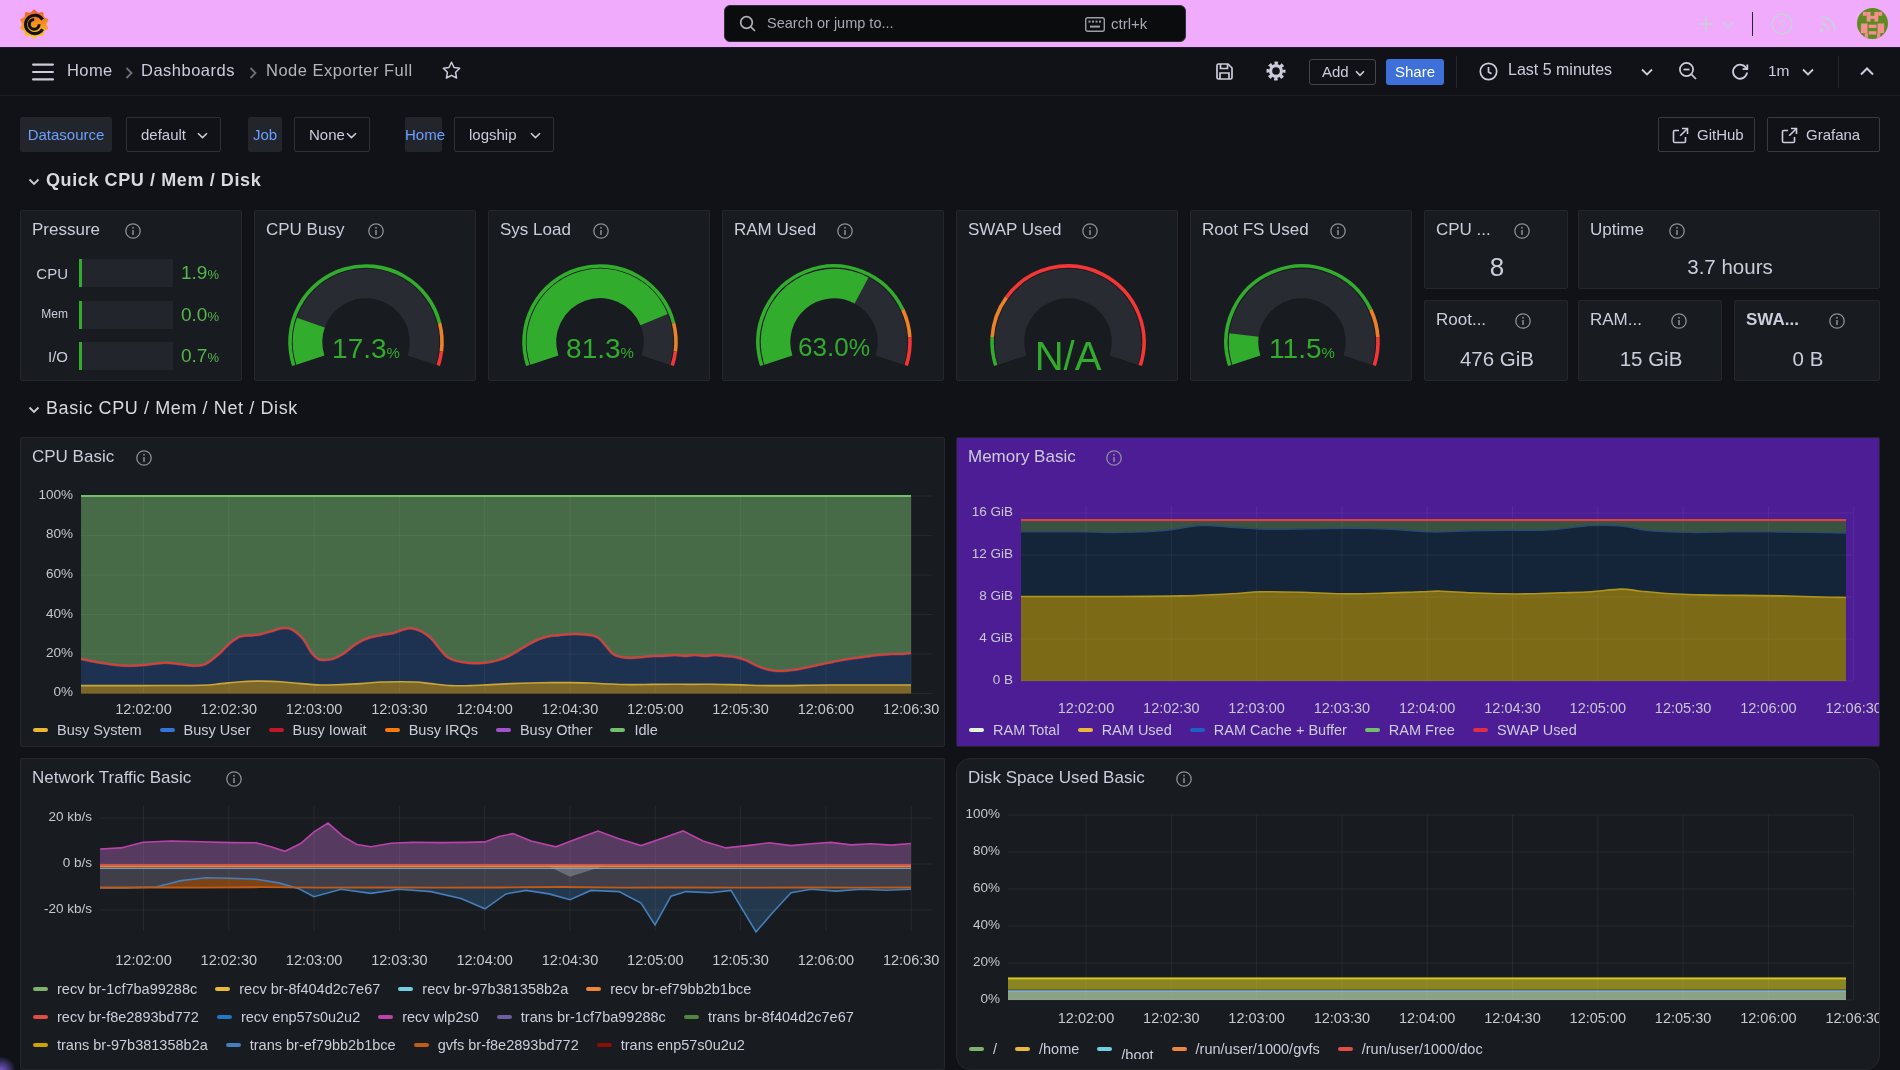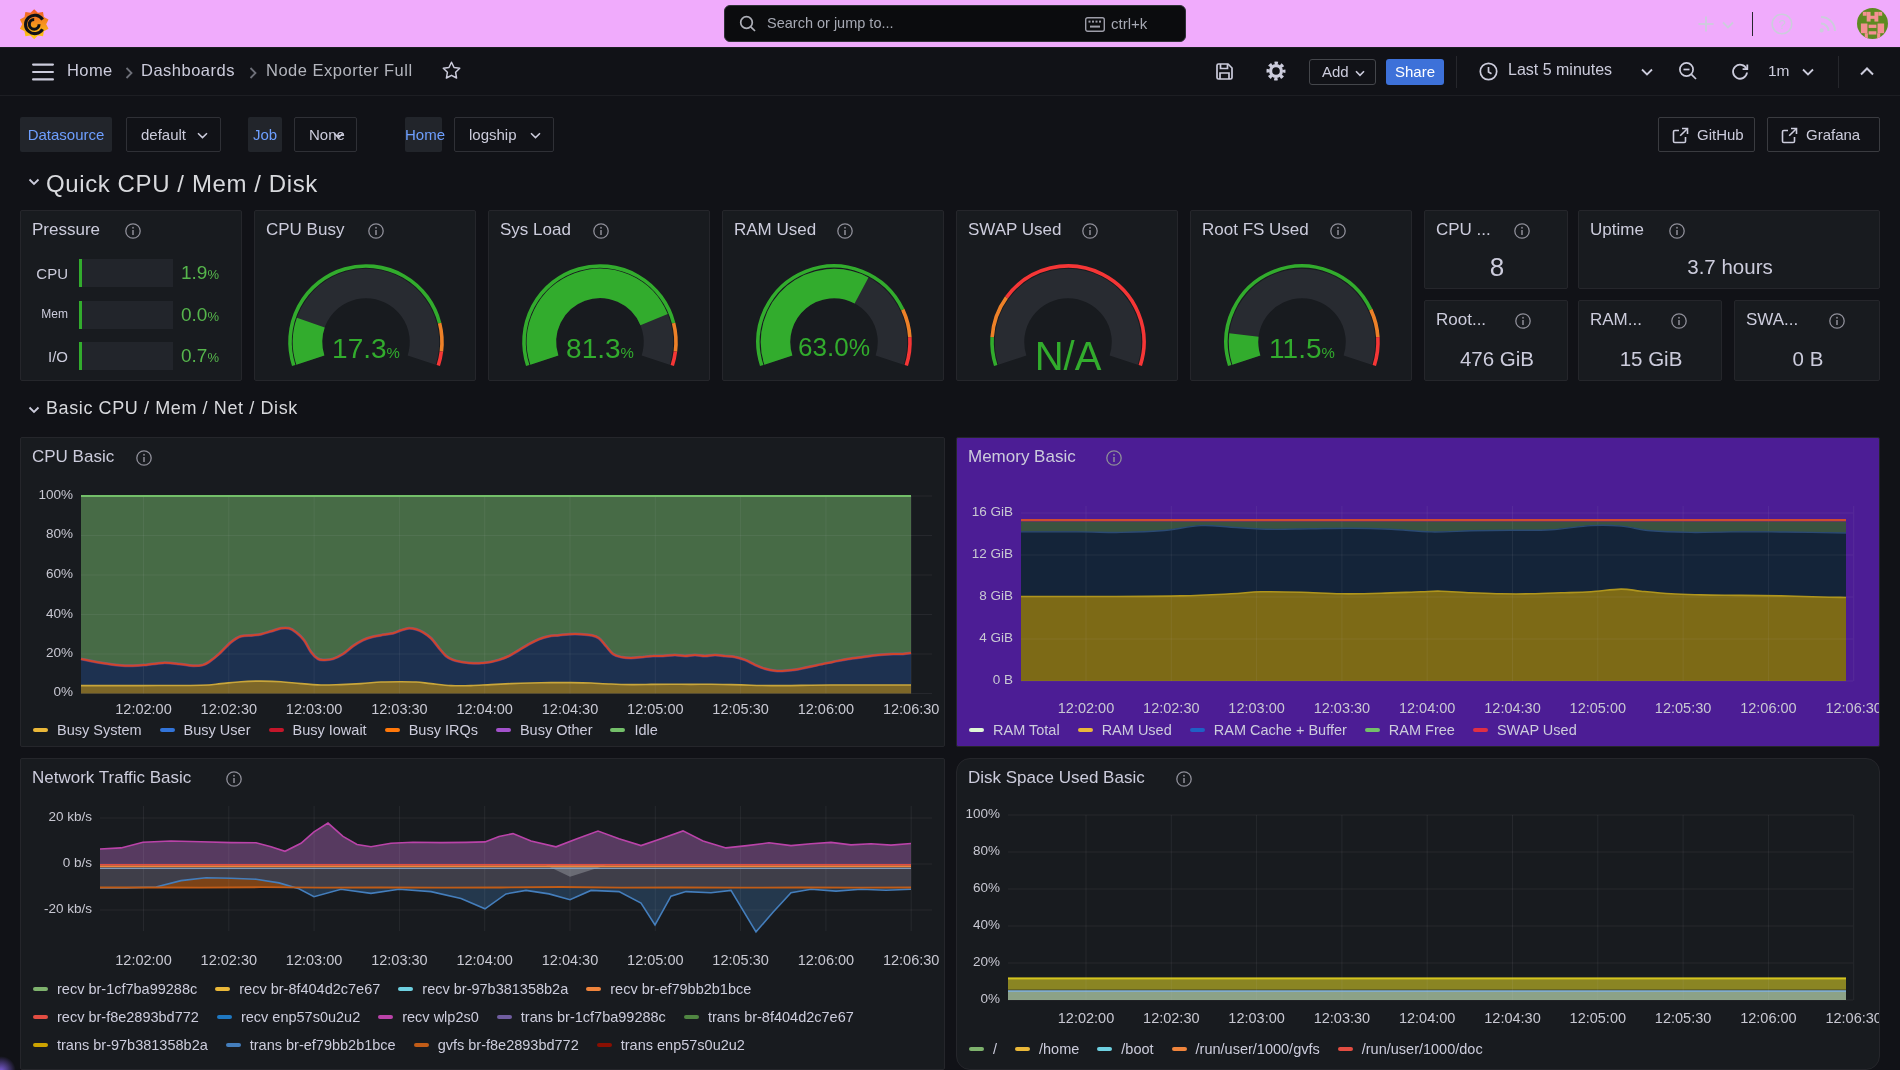--- a/index.html
+++ b/index.html
@@ -129,21 +129,21 @@
 <div style="position:absolute;left:1838px;top:8px;width:1px;height:32px;background:#26272c"></div>
 <svg width="14" height="9" viewBox="0 0 14 9" style="position:absolute;left:1860px;top:19px">
       <path d="M1 7.5 L7 1.5 L13 7.5" stroke="#ccccdc" stroke-width="2" fill="none"></path>
     </svg>
 </div>
 <div style="position:absolute;left:20px;top:117px;width:92px;height:35px;background:#22252b;border-radius:2px;color:#6e9fff;font-size:15px;line-height:35px;text-align:center">Datasource</div>
 <div style="position:absolute;left:126px;top:117px;width:95px;height:35px;border:1px solid #2f3036;border-radius:2px;color:#ccccdc;font-size:15px;line-height:33px;padding-left:14px">default<svg width="11" height="7" viewBox="0 0 11 7" style="position:absolute;right:12px;top:14px">
       <path d="M1 1.2 L5.5 5.6 L10 1.2" stroke="#ccccdc" stroke-width="1.5" fill="none"></path>
     </svg></div>
 <div style="position:absolute;left:248px;top:117px;width:34px;height:35px;background:#22252b;border-radius:2px;color:#6e9fff;font-size:15px;line-height:35px;text-align:center">Job</div>
-<div style="position:absolute;left:294px;top:117px;width:63px;height:35px;border:1px solid #2f3036;border-radius:2px;color:#ccccdc;font-size:15px;line-height:33px;padding-left:14px">None<svg width="11" height="7" viewBox="0 0 11 7" style="position:absolute;right:12px;top:14px">
+<div style="position:absolute;left:294px;top:117px;width:76px;height:35px;border:1px solid #2f3036;border-radius:2px;color:#ccccdc;font-size:15px;line-height:33px;padding-left:14px">None<svg width="11" height="7" viewBox="0 0 11 7" style="position:absolute;right:12px;top:14px">
       <path d="M1 1.2 L5.5 5.6 L10 1.2" stroke="#ccccdc" stroke-width="1.5" fill="none"></path>
     </svg></div>
 <div style="position:absolute;left:405px;top:117px;width:37px;height:35px;background:#22252b;border-radius:2px;color:#6e9fff;font-size:15px;line-height:35px;text-align:center">Home</div>
 <div style="position:absolute;left:454px;top:117px;width:100px;height:35px;border:1px solid #2f3036;border-radius:2px;color:#ccccdc;font-size:15px;line-height:33px;padding-left:14px">logship<svg width="11" height="7" viewBox="0 0 11 7" style="position:absolute;right:12px;top:14px">
       <path d="M1 1.2 L5.5 5.6 L10 1.2" stroke="#ccccdc" stroke-width="1.5" fill="none"></path>
     </svg></div>
 <div style="position:absolute;left:1658px;top:117px;width:97px;height:35px;border:1px solid #3a3b40;border-radius:2px">
     <svg width="17" height="17" viewBox="0 0 17 17" style="position:absolute;left:13px;top:9px">
       <path d="M13.5 10 V14.2 A1.3 1.3 0 0 1 12.2 15.5 H2.8 A1.3 1.3 0 0 1 1.5 14.2 V4.8 A1.3 1.3 0 0 1 2.8 3.5 H7" stroke="#ccccdc" stroke-width="1.6" fill="none"></path>
       <path d="M10 1.5 H15.5 V7" stroke="#ccccdc" stroke-width="1.6" fill="none"></path>
@@ -155,21 +155,21 @@
     <svg width="17" height="17" viewBox="0 0 17 17" style="position:absolute;left:13px;top:9px">
       <path d="M13.5 10 V14.2 A1.3 1.3 0 0 1 12.2 15.5 H2.8 A1.3 1.3 0 0 1 1.5 14.2 V4.8 A1.3 1.3 0 0 1 2.8 3.5 H7" stroke="#ccccdc" stroke-width="1.6" fill="none"></path>
       <path d="M10 1.5 H15.5 V7" stroke="#ccccdc" stroke-width="1.6" fill="none"></path>
       <line x1="15" y1="2" x2="8.2" y2="8.8" stroke="#ccccdc" stroke-width="1.6"></line>
     </svg>
     <div style="position:absolute;left:38px;top:8px;font-size:15px;font-weight:500;color:#ccccdc">Grafana</div>
   </div>
 <svg width="12" height="8" viewBox="0 0 12 8" style="position:absolute;left:28px;top:178px">
     <path d="M1.5 1.5 L6 6 L10.5 1.5" stroke="#ccccdc" stroke-width="1.8" fill="none"></path>
   </svg>
-<div style="position:absolute;left:46px;top:170px;font-size:24px;font-weight:400;letter-spacing:0.6px;color:#d8d9dd">Quick CPU / Mem / Disk</div>
+<div style="position:absolute;left:46px;top:170px;font-size:18px;font-weight:700;letter-spacing:0.6px;color:#d8d9dd">Quick CPU / Mem / Disk</div>
 <div style="position:absolute;left:20px;top:210px;width:222px;height:171px;background:#181b1f;border:1px solid #25262b;border-radius:2px;box-sizing:border-box;overflow:hidden">
     <div style="position:absolute;left:11px;top:9px;font-size:17px;font-weight:500;color:#ccccdc;white-space:nowrap">Pressure</div>
     <svg width="16" height="16" viewBox="0 0 16 16" style="position:absolute;left:104px;top:12px">
       <circle cx="8" cy="8" r="7.2" stroke="#8e8e98" stroke-width="1.3" fill="none"></circle>
       <rect x="7.25" y="7" width="1.5" height="5" fill="#8e8e98"></rect>
       <rect x="7.25" y="3.9" width="1.5" height="1.7" fill="#8e8e98"></rect>
     </svg>
     <div style="position:absolute;left:0px;top:54px;width:47px;text-align:right;font-size:15px;color:#ccccdc">CPU</div>
     <div style="position:absolute;left:58px;top:48px;width:94px;height:28px;background:#22252b"></div>
     <div style="position:absolute;left:58px;top:48px;width:2.5px;height:28px;background:#32ac2d"></div>
@@ -292,21 +292,21 @@
 <div style="position:absolute;left:1578px;top:300px;width:144px;height:81px;background:#181b1f;border:1px solid #25262b;border-radius:2px;box-sizing:border-box;overflow:hidden">
     <div style="position:absolute;left:11px;top:9px;font-size:17px;font-weight:500;color:#ccccdc;white-space:nowrap">RAM...</div>
     <svg width="16" height="16" viewBox="0 0 16 16" style="position:absolute;left:92px;top:12px">
       <circle cx="8" cy="8" r="7.2" stroke="#8e8e98" stroke-width="1.3" fill="none"></circle>
       <rect x="7.25" y="7" width="1.5" height="5" fill="#8e8e98"></rect>
       <rect x="7.25" y="3.9" width="1.5" height="1.7" fill="#8e8e98"></rect>
     </svg>
     <div style="position:absolute;left:0;top:43px;width:144px;text-align:center;font-size:20.5px;line-height:30px;color:#ccccdc;white-space:nowrap">15 GiB</div>
   </div>
 <div style="position:absolute;left:1734px;top:300px;width:146px;height:81px;background:#181b1f;border:1px solid #25262b;border-radius:2px;box-sizing:border-box;overflow:hidden">
-    <div style="position:absolute;left:11px;top:9px;font-size:17px;font-weight:400;color:#ccccdc;white-space:nowrap">SWA...</div>
+    <div style="position:absolute;left:11px;top:9px;font-size:17px;font-weight:700;color:#ccccdc;white-space:nowrap">SWA...</div>
     <svg width="16" height="16" viewBox="0 0 16 16" style="position:absolute;left:94px;top:12px">
       <circle cx="8" cy="8" r="7.2" stroke="#8e8e98" stroke-width="1.3" fill="none"></circle>
       <rect x="7.25" y="7" width="1.5" height="5" fill="#8e8e98"></rect>
       <rect x="7.25" y="3.9" width="1.5" height="1.7" fill="#8e8e98"></rect>
     </svg>
     <div style="position:absolute;left:0;top:43px;width:146px;text-align:center;font-size:20.5px;line-height:30px;color:#ccccdc;white-space:nowrap">0 B</div>
   </div>
 <svg width="12" height="8" viewBox="0 0 12 8" style="position:absolute;left:28px;top:406px">
     <path d="M1.5 1.5 L6 6 L10.5 1.5" stroke="#ccccdc" stroke-width="1.8" fill="none"></path>
   </svg>
@@ -575,21 +575,21 @@
     <div style="position:absolute;left:606.8px;top:251px;width:68px;text-align:center;font-size:14.5px;color:#c8c8d2;overflow:hidden">12:05:00</div>
     <div style="position:absolute;left:692.1px;top:251px;width:68px;text-align:center;font-size:14.5px;color:#c8c8d2;overflow:hidden">12:05:30</div>
     <div style="position:absolute;left:777.4px;top:251px;width:68px;text-align:center;font-size:14.5px;color:#c8c8d2;overflow:hidden">12:06:00</div>
     <div style="position:absolute;left:862.6999999999999px;top:251px;width:68px;text-align:center;font-size:14.5px;color:#c8c8d2;overflow:hidden">12:06:30</div>
     <div style="position:absolute;left:12px;top:278px;width:900px;height:22px;overflow:hidden"><span style="display:inline-flex;align-items:center;margin-right:18px;white-space:nowrap">
         <span style="width:15px;height:4px;border-radius:2px;background:#7eb26d;margin-right:9px"></span>
         <span style="font-size:14.5px;color:#ccccdc">/</span>
       </span><span style="display:inline-flex;align-items:center;margin-right:18px;white-space:nowrap">
         <span style="width:15px;height:4px;border-radius:2px;background:#eab839;margin-right:9px"></span>
         <span style="font-size:14.5px;color:#ccccdc">/home</span>
-      </span><span style="display:inline-flex;align-items:center;margin-right:18px;white-space:nowrap">
+      </span><span style="display:inline-flex;align-items:flex-start;margin-right:18px;white-space:nowrap">
         <span style="width:15px;height:4px;border-radius:2px;background:#6ed0e0;margin-right:9px"></span>
         <span style="font-size:14.5px;color:#ccccdc">/boot</span>
       </span><span style="display:inline-flex;align-items:center;margin-right:18px;white-space:nowrap">
         <span style="width:15px;height:4px;border-radius:2px;background:#ef843c;margin-right:9px"></span>
         <span style="font-size:14.5px;color:#ccccdc">/run/user/1000/gvfs</span>
       </span><span style="display:inline-flex;align-items:center;margin-right:18px;white-space:nowrap">
         <span style="width:15px;height:4px;border-radius:2px;background:#e24d42;margin-right:9px"></span>
         <span style="font-size:14.5px;color:#ccccdc">/run/user/1000/doc</span>
       </span></div>
   </div>

